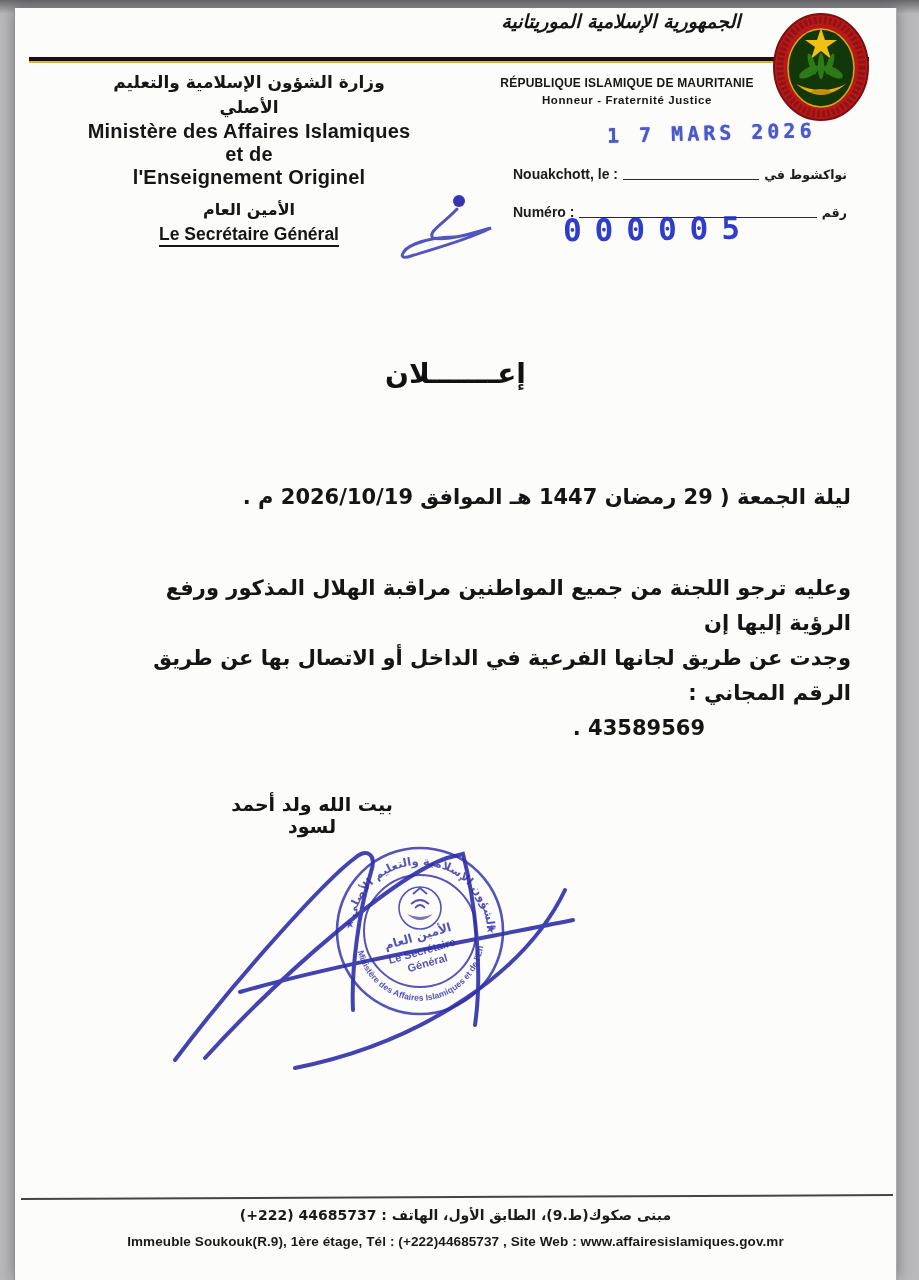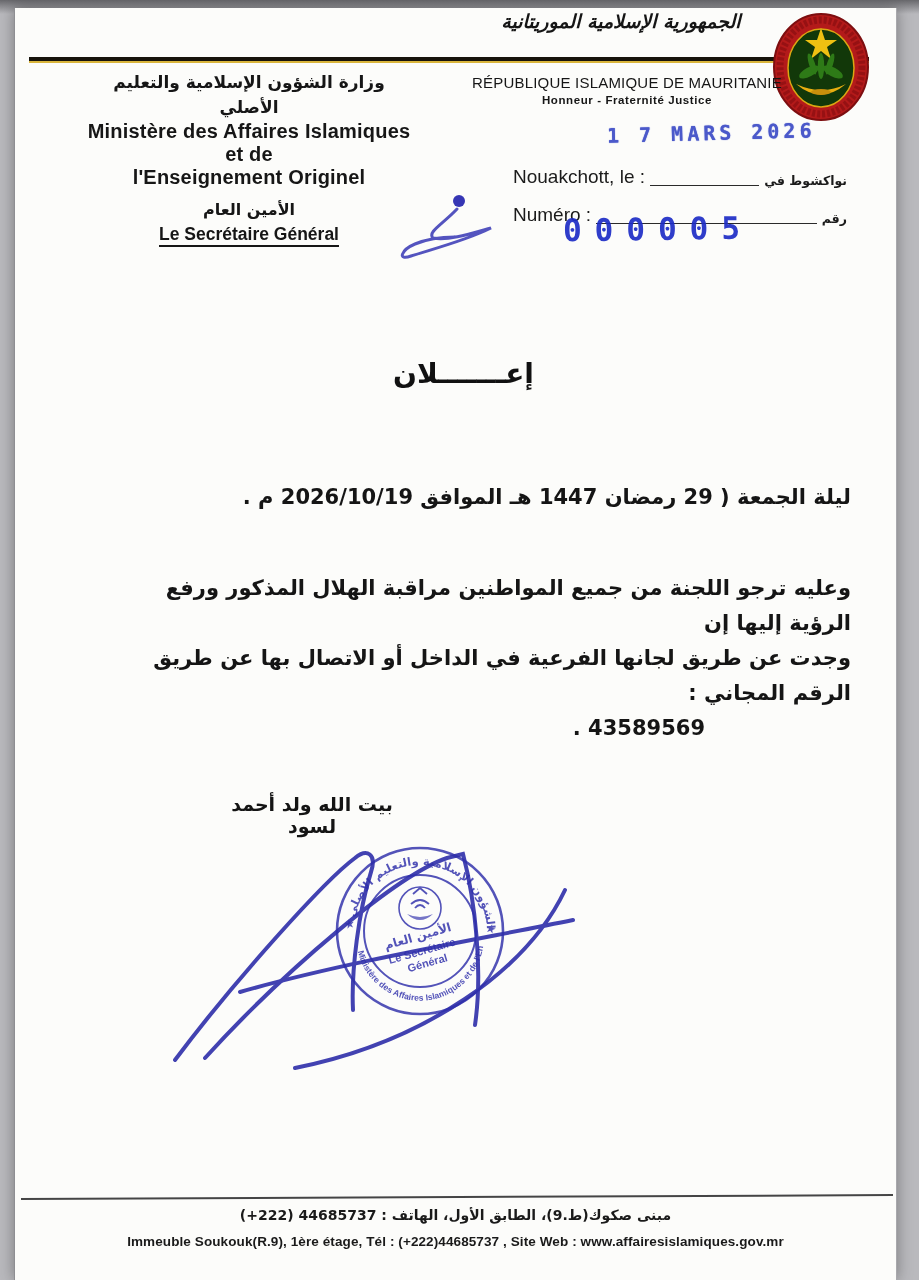--- a/index.html
+++ b/index.html
@@ -18,35 +18,35 @@
   .hrule{left:14px;top:49px;width:840px;height:4px;background:#17130c;border-bottom:2px solid #d9b53c;}
 
   
   .ministry{left:66px;top:62px;width:336px;color:#161616;}
   .ministry .m-ar{font-size:17px;line-height:25px;font-weight:bold;}
   .ministry .m-fr{font-size:20px;line-height:23px;font-weight:bold;letter-spacing:.2px;}
   .ministry .sg-ar{font-size:16px;line-height:24px;font-weight:bold;margin-top:9px;}
   .ministry .sg-fr{font-size:17.5px;line-height:24px;font-weight:bold;text-decoration:underline;text-underline-offset:5px;text-decoration-thickness:2px;}
 
   .republique{left:444px;top:66px;width:336px;color:#161616;}
-  .republique .r1{font-size:15px;line-height:18px;font-weight:normal;letter-spacing:.2px;}
+  .republique .r1{font-size:12px;line-height:18px;font-weight:bold;letter-spacing:.2px;}
   .republique .r2{font-size:11.5px;line-height:16px;font-weight:bold;letter-spacing:.6px;}
 
   .date-stamp{left:592px;top:113px;font-family:"DejaVu Sans Mono",monospace;font-weight:bold;font-size:20px;letter-spacing:4px;color:#2d3dc2;transform:rotate(-1.5deg);opacity:.85;text-shadow:0 0 1px #2d3dc2;}
 
   .meta-row{left:498px;width:334px;display:flex;align-items:flex-end;color:#1b1b1b;}
-  .meta-row .lbl{font-size:19px;font-weight:normal;white-space:nowrap;}
+  .meta-row .lbl{font-size:14px;font-weight:bold;white-space:nowrap;}
   .meta-row .fill{flex:1;border-bottom:1.6px solid #2a2a2a;margin:0 5px 2px 5px;height:12px;}
   .meta-row .lbl-ar{font-family:"DejaVu Sans",sans-serif;font-size:12.5px;font-weight:bold;white-space:nowrap;direction:rtl;}
   .row-place{top:158px;}
   .row-num{top:196px;}
 
   .number-stamp{left:548px;top:203px;font-family:"DejaVu Sans Mono",monospace;font-weight:bold;font-size:31px;letter-spacing:13px;color:#1e2dc6;transform:rotate(-.8deg);opacity:.92;}
 
-  .doc-title{left:8px;top:349px;width:100%;box-sizing:border-box;font-size:28px;font-weight:bold;color:#111;}
+  .doc-title{left:0;top:349px;width:100%;box-sizing:border-box;font-size:28px;font-weight:bold;color:#111;}
 
   .para{left:88px;width:748px;color:#151515;font-weight:bold;text-align:right;}
   .para1{top:468px;font-size:21px;line-height:42px;}
   .para2{top:563px;font-size:21px;line-height:35px;}
   .indent-line{padding-left:0;padding-right:146px;}
 
   .signatory{left:192px;top:785px;width:210px;font-size:19px;font-weight:bold;color:#141414;}
 
   .footer-rule{left:6px;top:1188px;width:872px;height:0;border-top:2px solid #454545;transform:rotate(-.25deg);}
   .footer-ar{left:0;top:1199px;width:100%;font-size:14px;font-weight:bold;color:#1a1a1a;}

